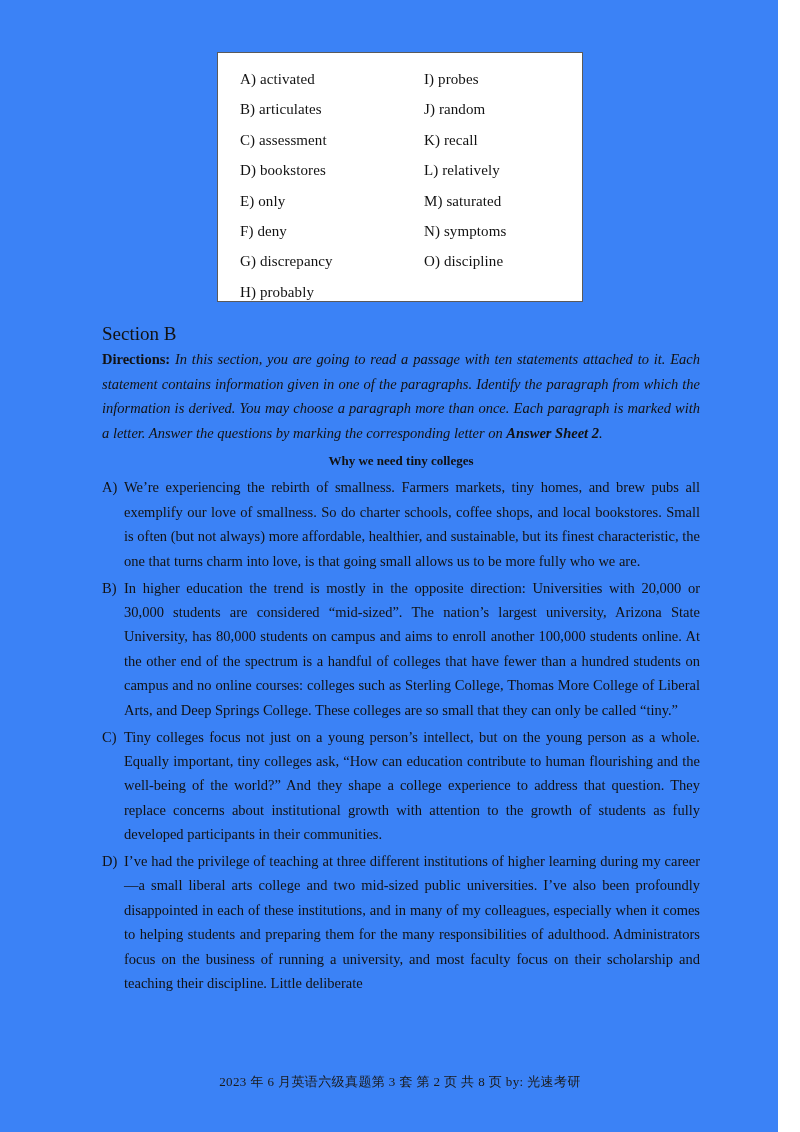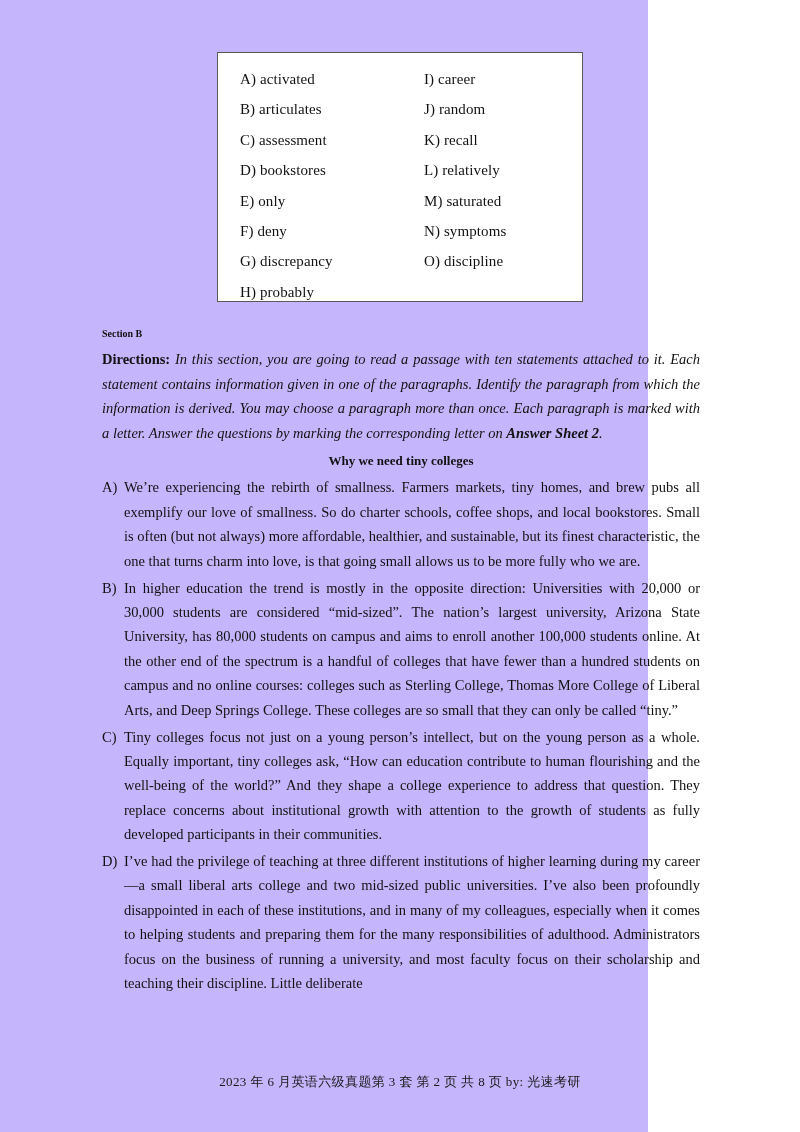--- a/index.html
+++ b/index.html
@@ -13,23 +13,23 @@
     position: relative;
     font-family: "Liberation Serif", "DejaVu Serif", serif;
     color: #121212;
     overflow: hidden;
   }
 
   .page {
     position: absolute;
     left: 0;
     top: 0;
-    width: 648px;
+    width: 778px;
     height: 1132px;
-    background: #c4b5fd;
+    background: #3b82f6;
   }
 
   
   .wordbank {
     position: absolute;
     left: 217px;
     top: 52px;
     width: 366px;
     height: 250px;
     border: 1px solid #5a5a5a;
@@ -57,22 +57,22 @@
 
   
   .content {
     position: absolute;
     left: 102px;
     top: 322px;
     width: 598px;
   }
 
   .section-heading {
-    font-size: 10px;
-    font-weight: bold;
+    font-size: 19px;
+    font-weight: normal;
     line-height: 24.4px;
     margin: 0 0 1px 0;
   }
 
   .directions {
     font-size: 14.5px;
     line-height: 24.4px;
     text-align: justify;
     text-justify: inter-word;
     margin: 0;
@@ -143,21 +143,21 @@
         <div class="wb-item">A) activated</div>
         <div class="wb-item">B) articulates</div>
         <div class="wb-item">C) assessment</div>
         <div class="wb-item">D) bookstores</div>
         <div class="wb-item">E) only</div>
         <div class="wb-item">F) deny</div>
         <div class="wb-item">G) discrepancy</div>
         <div class="wb-item">H) probably</div>
       </div>
       <div class="wb-col right">
-        <div class="wb-item">I) career</div>
+        <div class="wb-item">I) probes</div>
         <div class="wb-item">J) random</div>
         <div class="wb-item">K) recall</div>
         <div class="wb-item">L) relatively</div>
         <div class="wb-item">M) saturated</div>
         <div class="wb-item">N) symptoms</div>
         <div class="wb-item">O) discipline</div>
       </div>
     </div>
   </div>
 

